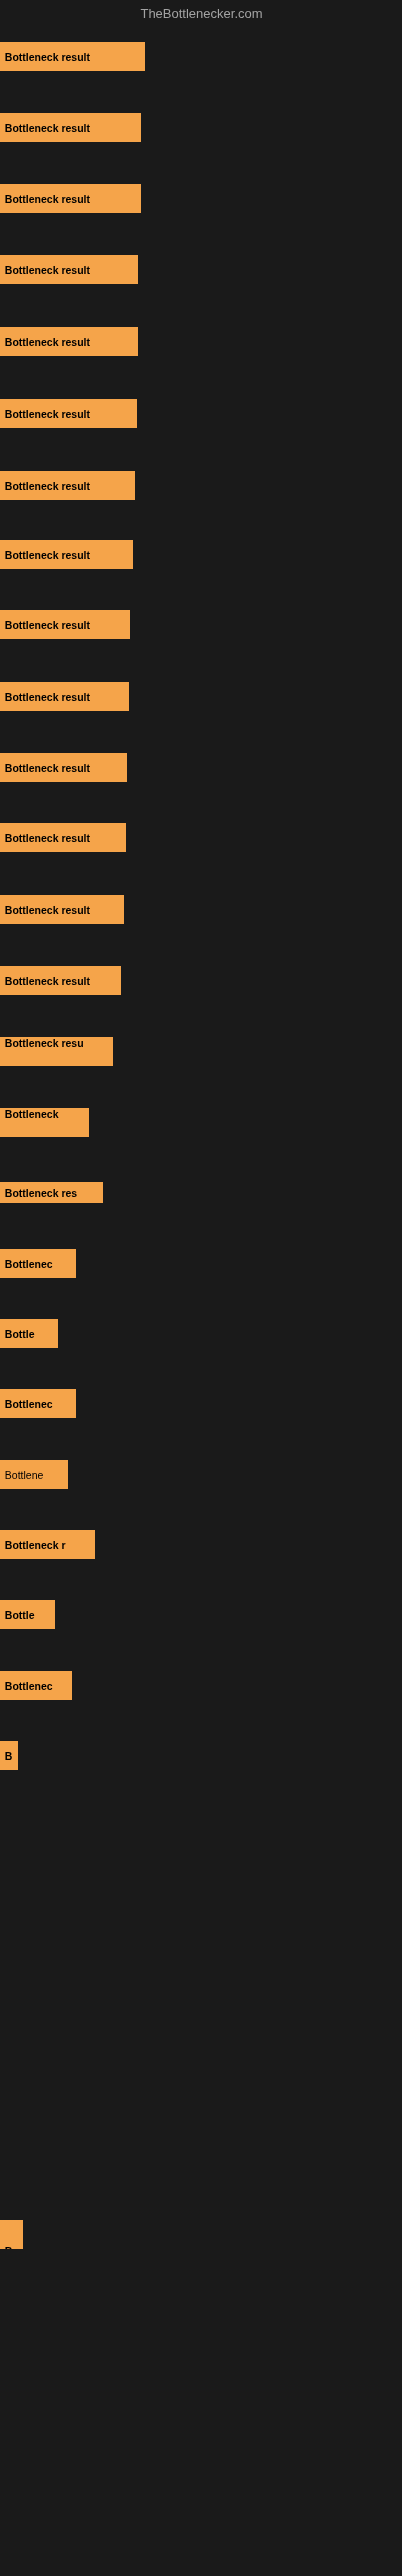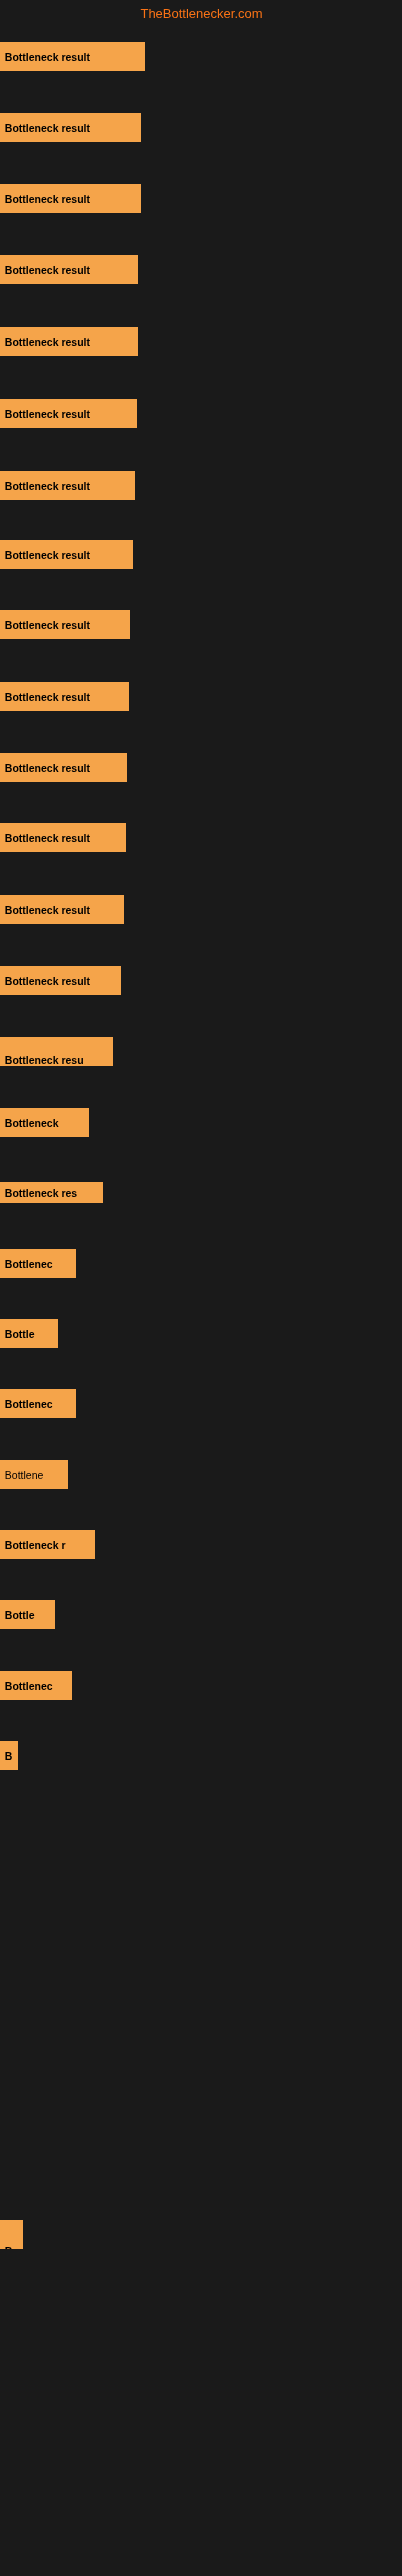--- a/index.html
+++ b/index.html
@@ -9,21 +9,21 @@
     }
     body {
       width: 403px;
       min-height: 2576px;
       background-color: #1a1a1a;
       font-family: Arial, sans-serif;
       position: relative;
     }
     .site-title {
       text-align: center;
-      color: #f97316;
+      color: #a3a3a3;
       font-size: 13px;
       padding: 6.4px 0 3.2px 0;
       font-weight: normal;
     }
   </style>
 </head>
 <body>
 
 <div>
   <div class="site-title">TheBottlenecker.com</div>
@@ -94,26 +94,26 @@
       <div style="position: absolute; left: 0px; height: 29px; width: 124px; background-color: rgb(245, 164, 74); display: flex; align-items: center; padding-left: 4.8px; overflow: hidden;">
         <span style="color: rgb(0, 0, 0); font-size: 10.5px; font-weight: bold; white-space: nowrap;">Bottleneck result</span>
       </div>
     </div>
     <div style="position: absolute; left: 0px; top: 924px; width: 403px; height: 64px; display: flex; align-items: center;">
       <div style="position: absolute; left: 0px; height: 29px; width: 121px; background-color: rgb(245, 164, 74); display: flex; align-items: center; padding-left: 4.8px; overflow: hidden;">
         <span style="color: rgb(0, 0, 0); font-size: 10.5px; font-weight: bold; white-space: nowrap;">Bottleneck result</span>
       </div>
     </div>
     <div style="position: absolute; left: 0px; top: 995px; width: 403px; height: 64px; display: flex; align-items: center;">
-      <div style="position: absolute; left: 0px; height: 29px; width: 113px; background-color: rgb(245, 164, 74); display: flex; align-items: flex-end; padding-left: 4.8px; overflow: hidden;">
+      <div style="position: absolute; left: 0px; height: 29px; width: 113px; background-color: rgb(245, 164, 74); display: flex; align-items: flex-start; padding-left: 4.8px; overflow: hidden;">
         <span style="color: rgb(0, 0, 0); font-size: 10.5px; font-weight: bold; white-space: nowrap;">Bottleneck resu</span>
       </div>
     </div>
     <div style="position: absolute; left: 0px; top: 1066px; width: 403px; height: 64px; display: flex; align-items: center;">
-      <div style="position: absolute; left: 0px; height: 29px; width: 89px; background-color: rgb(245, 164, 74); display: flex; align-items: center; padding-left: 4.8px; overflow: hidden;">
+      <div style="position: absolute; left: 0px; height: 29px; width: 89px; background-color: rgb(245, 164, 74); display: flex; padding-left: 4.8px; overflow: hidden;">
         <span style="color: rgb(0, 0, 0); font-size: 10.5px; font-weight: bold; white-space: nowrap;">Bottleneck</span>
       </div>
     </div>
     <div style="position: absolute; left: 0px; top: 1136px; width: 403px; height: 64px; display: flex; align-items: center;">
       <div style="position: absolute; left: 0px; height: 21px; width: 103px; background-color: rgb(245, 164, 74); display: flex; align-items: center; padding-left: 4.8px; overflow: hidden;">
         <span style="color: rgb(0, 0, 0); font-size: 10.5px; font-weight: bold; white-space: nowrap;">Bottleneck res</span>
       </div>
     </div>
     <div style="position: absolute; left: 0px; top: 1207px; width: 403px; height: 64px; display: flex; align-items: center;">
       <div style="position: absolute; left: 0px; height: 29px; width: 76px; background-color: rgb(245, 164, 74); display: flex; align-items: center; padding-left: 4.8px; overflow: hidden;">

